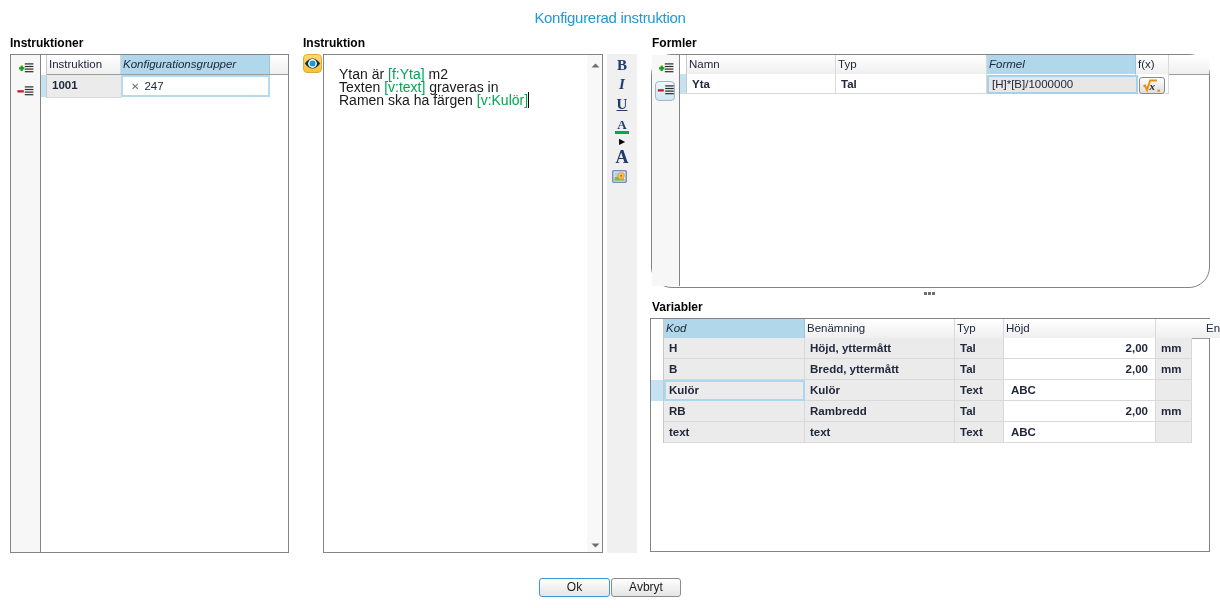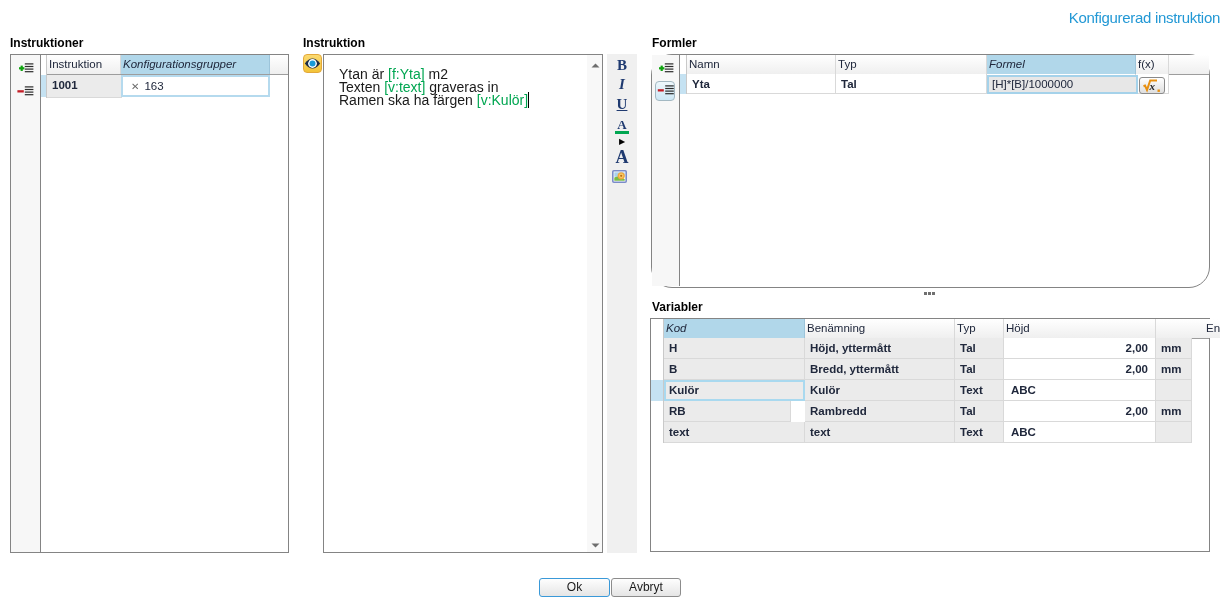--- a/index.html
+++ b/index.html
@@ -11,21 +11,21 @@
   .ghead{position:absolute;background:linear-gradient(#ffffff,#efefef);border-right:1px solid #d9d9d9;color:#20283c;font-size:11.5px;line-height:19px;padding-left:2px;box-sizing:border-box;white-space:nowrap;overflow:hidden;}
   .ghead.sel{background:#b1d7ea;border-right:1px solid #9cc4da;font-style:italic;}
   .cell{position:absolute;background:#ebebeb;border-right:1px solid #d9d9d9;border-bottom:1px solid #d9d9d9;color:#20283c;font-size:11.5px;line-height:20px;padding-left:5px;box-sizing:border-box;white-space:nowrap;overflow:hidden;font-weight:bold;}
   .cell.white{background:#fff;}
   .ind{position:absolute;background:#fff;border-right:1px solid #c9c9c9;}
   .indblue{position:absolute;background:#c5e2f2;}
 </style>
 </head>
 <body>
 
-<div class="abs" style="left:0;top:9px;width:1220px;text-align:right;font-size:15px;color:#2298d5;letter-spacing:-0.3px;">Konfigurerad instruktion</div>
+<div class="abs" style="left:0;top:9px;width:1220px;text-align:center;font-size:15px;color:#2298d5;letter-spacing:-0.3px;">Konfigurerad instruktion</div>
 
 <div class="hdr" style="left:10px;top:36px;">Instruktioner</div>
 <div class="panel" style="left:10px;top:54px;width:277px;height:497px;">
   <div class="gutter" style="width:29px;height:497px;"></div>
   <svg class="abs" style="left:8px;top:8px;" width="15" height="11" viewBox="0 0 15 11">
     <g fill="#2b2b2b">
         <rect x="5.8" y="0.3" width="8.6" height="1.2"></rect>
         <rect x="5.8" y="2.9" width="8.6" height="1.2"></rect>
         <rect x="5.8" y="5.5" width="8.6" height="1.2"></rect>
         <rect x="5.8" y="8.1" width="8.6" height="1.2"></rect>
@@ -45,21 +45,21 @@
   <div class="ind" style="left:30px;top:0;width:5px;height:43px;"></div>
   <div class="indblue" style="left:30px;top:20px;width:5px;height:22px;"></div>
 
   <div class="abs" style="left:36px;top:0;width:241px;height:19px;border-bottom:1px solid #9d9d9d;background:linear-gradient(#ffffff,#efefef);">
     <div class="ghead" style="left:0;top:0;width:74px;height:19px;">Instruktion</div>
     <div class="ghead sel" style="left:74px;top:0;width:149px;height:19px;">Konfigurationsgrupper</div>
   </div>
 
   <div class="cell" style="left:36px;top:20px;width:75px;height:23px;">1001</div>
   <div class="abs" style="left:110px;top:20px;width:145px;height:18px;border:2px solid #b5daee;background:#fff;font-size:11.5px;color:#20283c;line-height:18px;">
-    <span style="color:#6a6a6a;font-size:10px;margin-left:8px;">✕</span><span style="margin-left:5px;">163</span>
+    <span style="color:#6a6a6a;font-size:10px;margin-left:8px;">✕</span><span style="margin-left:5px;">247</span>
   </div>
 </div>
 
 <div class="hdr" style="left:303px;top:36px;">Instruktion</div>
 
 <div class="abs" style="left:303px;top:54px;width:17px;height:17px;border:1px solid #e3a83a;border-radius:4px;background:linear-gradient(#fbda71,#f3c338);">
   <svg width="17" height="17" viewBox="0 0 17 17" style="position:absolute;left:0;top:0;">
     <path d="M0.8 8.5 Q4.6 3.4 8.5 3.4 Q12.4 3.4 16.2 8.5 Q12.4 13.6 8.5 13.6 Q4.6 13.6 0.8 8.5 Z" fill="#1c2b45"></path>
     <circle cx="8.5" cy="8.5" r="4.4" fill="#fff"></circle>
     <circle cx="8.5" cy="8.5" r="3" fill="#1899d5"></circle>
@@ -178,21 +178,21 @@
   <div class="cell" style="left:304px;top:40px;width:49px;height:21px;">Tal</div>
   <div class="cell white" style="left:353px;top:40px;width:152px;height:21px;text-align:right;padding-right:7px;">2,00</div>
   <div class="cell" style="left:505px;top:40px;width:36px;height:21px;">mm</div>
 
   <div class="cell" style="left:13px;top:61px;width:141px;height:21px;border:2px solid #a9d9ef;line-height:17px;padding-left:3px;">Kulör</div>
   <div class="cell" style="left:154px;top:61px;width:150px;height:21px;">Kulör</div>
   <div class="cell" style="left:304px;top:61px;width:49px;height:21px;">Text</div>
   <div class="cell white" style="left:353px;top:61px;width:152px;height:21px;padding-left:7px;">ABC</div>
   <div class="cell" style="left:505px;top:61px;width:36px;height:21px;"></div>
 
-  <div class="cell" style="left:13px;top:82px;width:127px;height:21px;">RB</div>
+  <div class="cell" style="left:13px;top:82px;width:141px;height:21px;">RB</div>
   <div class="cell" style="left:154px;top:82px;width:150px;height:21px;">Rambredd</div>
   <div class="cell" style="left:304px;top:82px;width:49px;height:21px;">Tal</div>
   <div class="cell white" style="left:353px;top:82px;width:152px;height:21px;text-align:right;padding-right:7px;">2,00</div>
   <div class="cell" style="left:505px;top:82px;width:36px;height:21px;">mm</div>
 
   <div class="cell" style="left:13px;top:103px;width:141px;height:21px;">text</div>
   <div class="cell" style="left:154px;top:103px;width:150px;height:21px;">text</div>
   <div class="cell" style="left:304px;top:103px;width:49px;height:21px;">Text</div>
   <div class="cell white" style="left:353px;top:103px;width:152px;height:21px;padding-left:7px;">ABC</div>
   <div class="cell" style="left:505px;top:103px;width:36px;height:21px;"></div>

